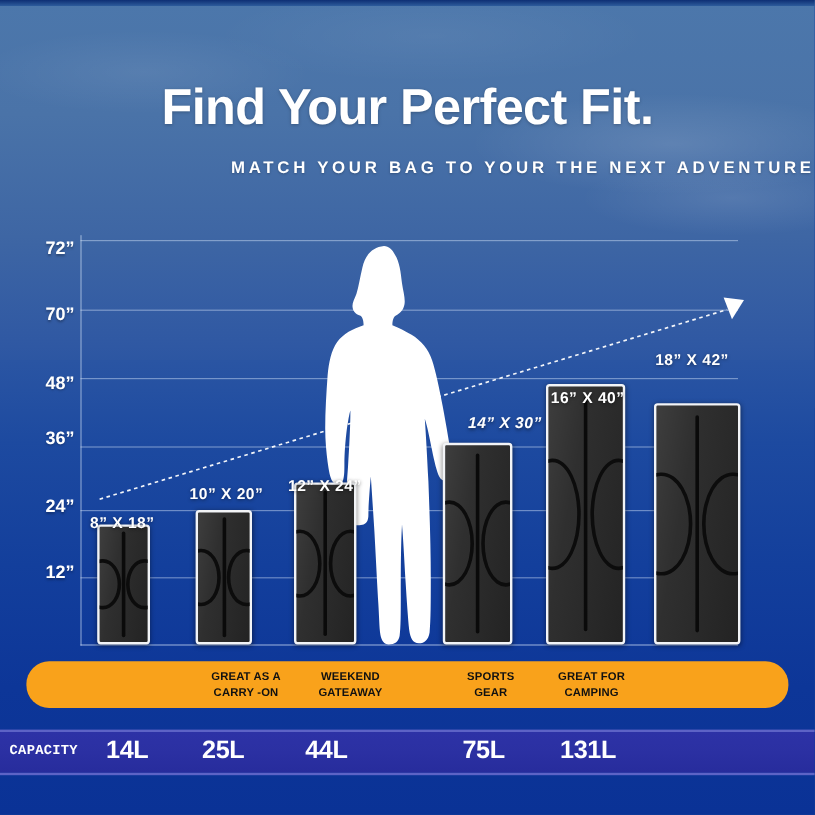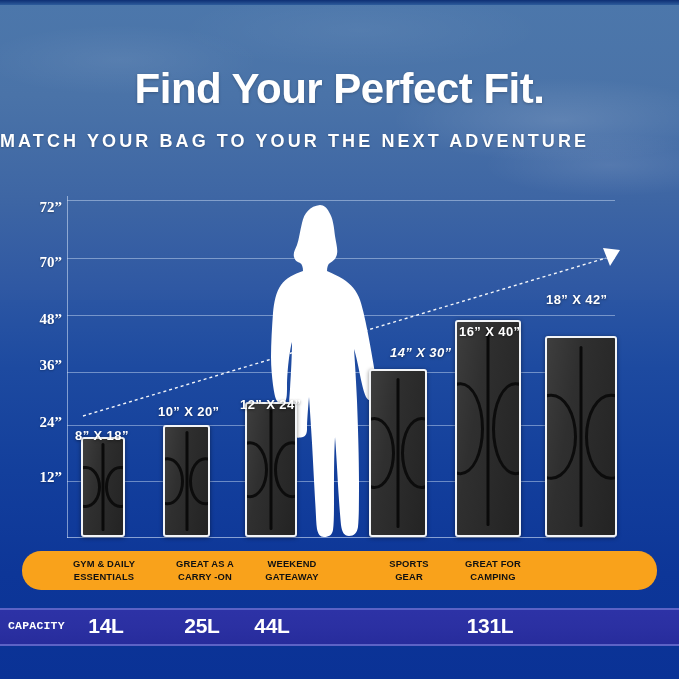--- a/index.html
+++ b/index.html
@@ -36,22 +36,22 @@
 
   
   .title {
     position:absolute; left:0; top:65px; width:679px;
     text-align:center; color:#ffffff;
     font-size:42px; font-weight:bold; letter-spacing:-0.5px;
     text-shadow:0 1px 3px rgba(0,0,0,.25);
   }
   .subtitle {
     position:absolute; left:0; top:131px; width:679px;
-    text-align:left; color:#ffffff;
-    font-size:18px; font-weight:bold; letter-spacing:3.1px;
+    text-align:right; color:#ffffff;
+    font-size:14px; font-weight:bold; letter-spacing:3.1px;
     text-shadow:0 1px 2px rgba(0,0,0,.25);
   }
 
   
   .chart { position:absolute; left:0; top:0; width:679px; height:679px; }
 
   .gridline {
     position:absolute; left:67px; width:548px; height:1px;
     background:rgba(215,230,250,.45);
   }
@@ -61,21 +61,21 @@
   }
   .axis-base {
     position:absolute; left:67px; top:537px; width:548px; height:1px;
     background:rgba(215,230,250,.6);
   }
   .ytick {
     position:absolute; right:0; width:55px; text-align:right;
     color:#ffffff; font-size:15px; font-weight:bold;
     text-shadow:0 1px 2px rgba(0,0,0,.3);
   }
-  .yticks-wrap { position:absolute; left:0; top:0; width:62px; height:641px;font-family:Liberation Serif, serif; }
+  .yticks-wrap { position:absolute; left:0; top:0; width:62px; height:641px; }
 
   
   .trend { position:absolute; left:0; top:0; width:679px; height:679px; pointer-events:none; }
 
   
   .bar {
     position:absolute; bottom:0;
     background:#2b2b2b;
     border:2px solid #f2f4f7;
     border-radius:3px;
@@ -242,24 +242,20 @@
     <div class="bar-label" style="left:75px;  top:428px;">8” X 18”</div>
     <div class="bar-label" style="left:158px; top:404px;">10” X 20”</div>
     <div class="bar-label" style="left:240px; top:397px;">12” X 24”</div>
     <div class="bar-label" style="left:390px; top:345px;font-style:italic;">14” X 30”</div>
     <div class="bar-label" style="left:459px; top:324px;">16” X 40”</div>
     <div class="bar-label" style="left:546px; top:292px;">18” X 42”</div>
   </div>
 
   <div class="orange-strip"></div>
 
-  <div class="cat" style="left:48px;  width:112px;">
-    <div>GYM &amp; DAILY</div>
-    <div>ESSENTIALS</div>
-  </div>
   <div class="cat" style="left:152px; width:106px;">
     <div>GREAT AS A</div>
     <div>CARRY -ON</div>
   </div>
   <div class="cat" style="left:361px; width:96px;">
     <div>SPORTS</div>
     <div>GEAR</div>
   </div>
   <div class="cat" style="left:238px; width:108px;">
     <div>WEEKEND</div>
@@ -267,17 +263,18 @@
   </div>
   <div class="cat" style="left:443px; width:100px;">
     <div>GREAT FOR</div>
     <div>CAMPING</div>
   </div>
 
   <div class="cap-band"></div>
   <div class="cap-title">CAPACITY</div>
 
   <div class="cap-val" style="left:56px;  width:100px;">14L</div>
-  <div class="cap-val" style="left:152px; width:100px;">25L</div>
+  <div class="cap-val" style="left:136px; width:100px;">25L</div>
   <div class="cap-val" style="left:222px; width:100px;">44L</div>
+  <div class="cap-val" style="left:353px; width:100px;">75L</div>
   <div class="cap-val" style="left:440px; width:100px;">131L</div>
 
 </div>
 
 </body></html>

